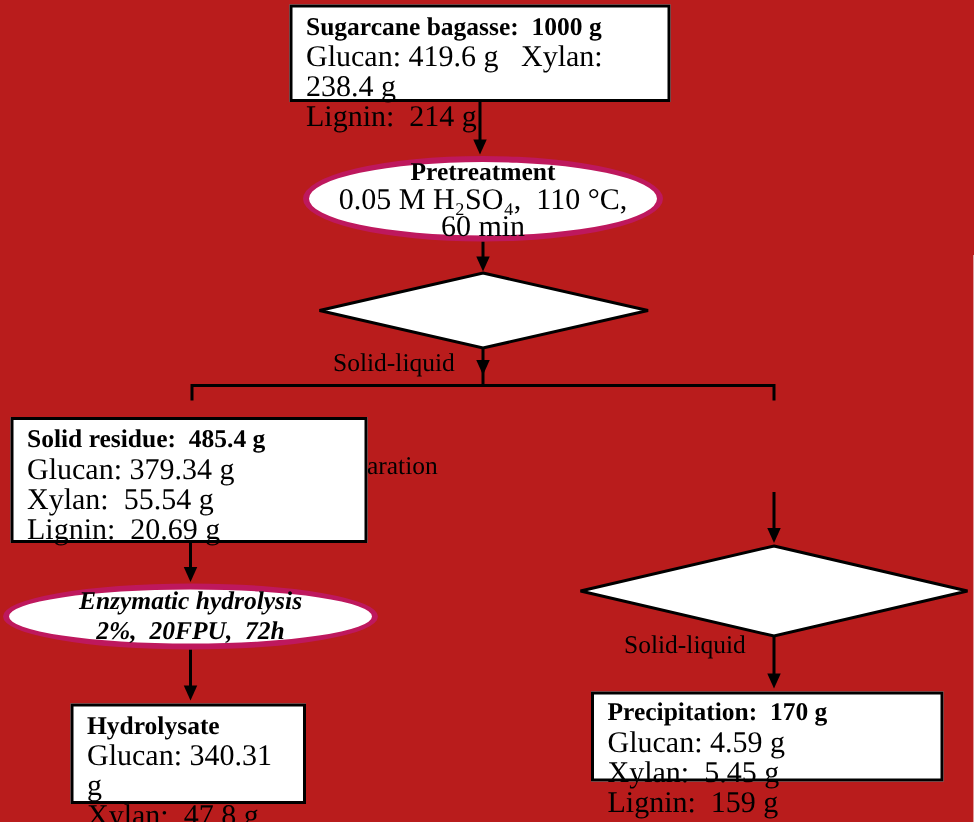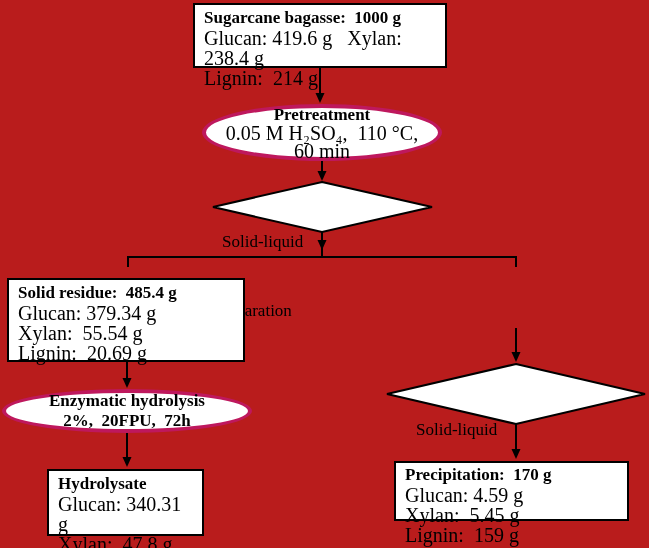--- a/index.html
+++ b/index.html
@@ -78,21 +78,21 @@
   </div>
 
   <div class="node box" style="left:7px;top:267px;width:238px;height:84px;margin-top:11px;">
     <div class="title">Solid residue:  485.4 g</div>
     <div class="line">Glucan: 379.34 g</div>
     <div class="line">Xylan:  55.54 g</div>
     <div class="line">Lignin:  20.69 g</div>
   </div>
 
 
-  <div class="node ellipse" style="left:2px;top:389px;width:250px;height:44px;">
+  <div class="node ellipse" style="left:2px;top:389px;width:250px;height:44px;font-style:italic;">
     <div class="title" style="line-height:20px;">Enzymatic hydrolysis</div>
     <div class="title" style="line-height:20px;">2%,  20FPU,  72h</div>
   </div>
 
   <div class="node box" style="left:47px;top:469px;width:157px;height:67px;">
     <div class="title">Hydrolysate</div>
     <div class="line">Glucan: 340.31 g</div>
     <div class="line">Xylan:  47.8 g</div>
   </div>
 

